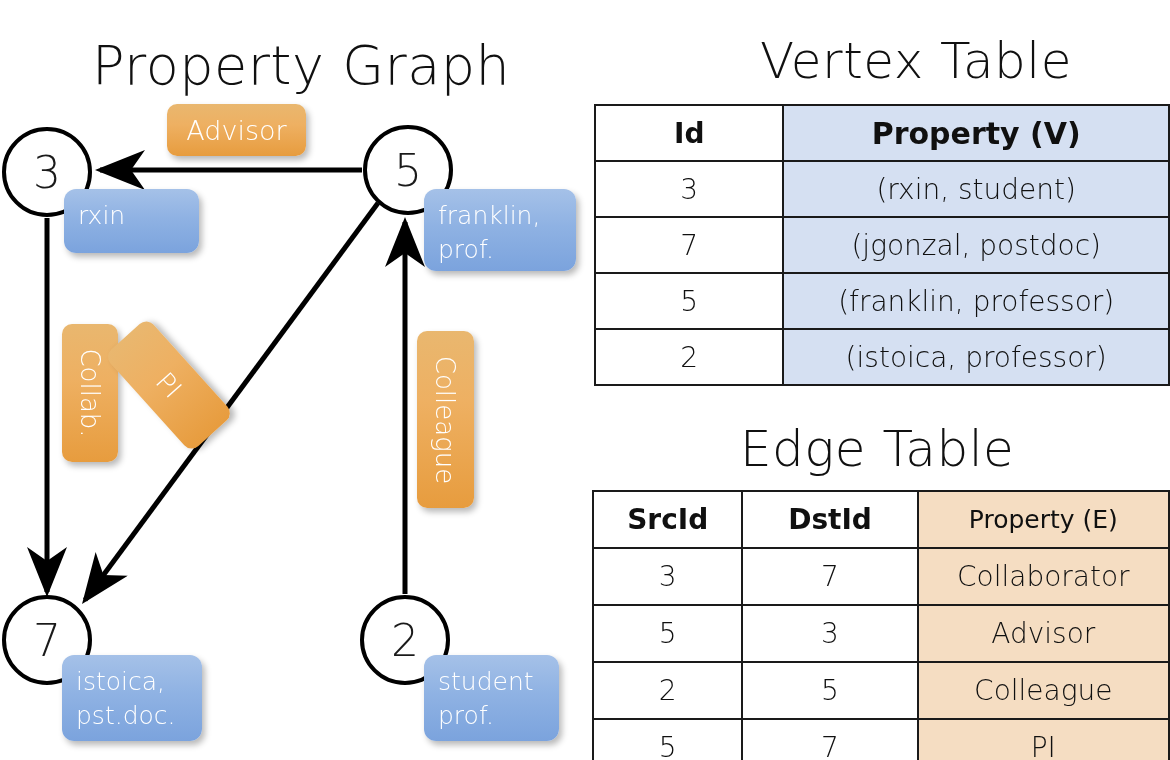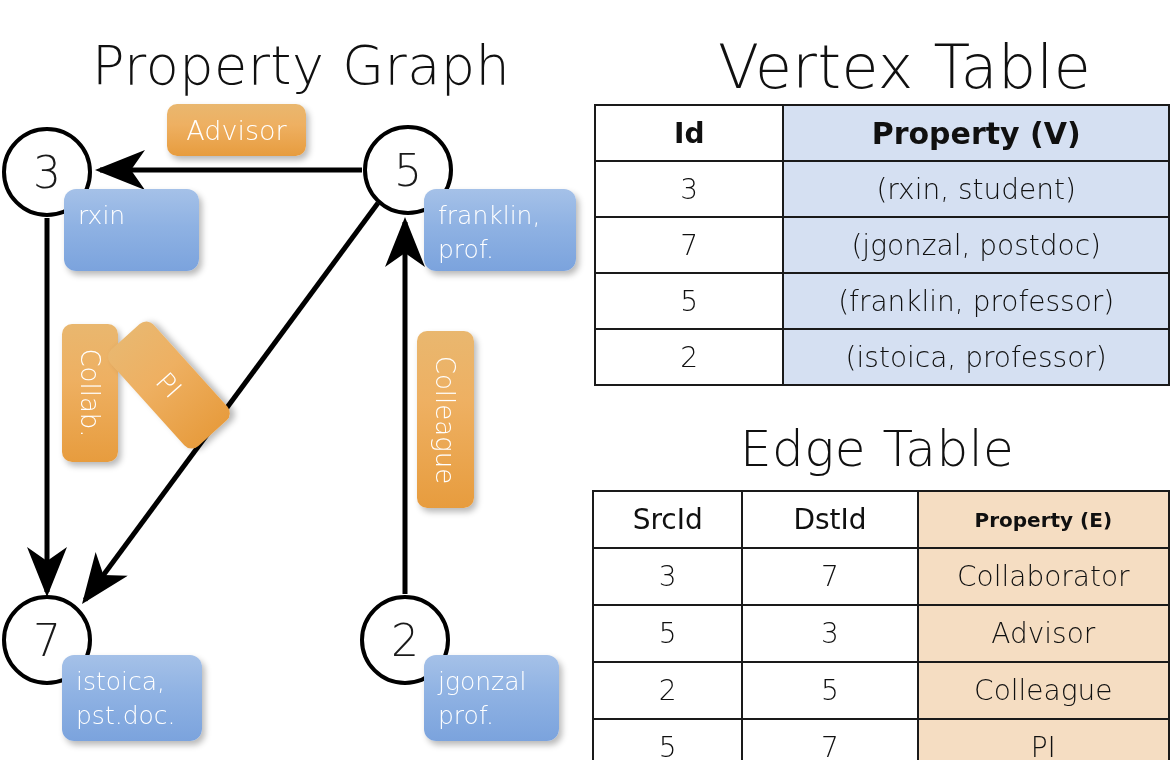--- a/index.html
+++ b/index.html
@@ -10,21 +10,21 @@
   .big-title{
     position:absolute;
     font-family:"DejaVu Sans", sans-serif;
     font-weight:300;
     letter-spacing:.5px;
     color:#101010;
     white-space:nowrap;
     margin-top:20px;
   }
   #title-property-graph{left:92px;top:14px;font-size:54px;}
-  #title-vertex-table{left:718px;top:12px;font-size:60px;}
+  #title-vertex-table{left:760px;top:12px;font-size:50px;}
   #title-edge-table{left:740px;top:400px;font-size:50px;}
 
   
   #graph-svg{position:absolute;left:0;top:0;width:590px;height:760px;}
 
   .node{
     position:absolute;width:90px;height:90px;border-radius:50%;
     background:#fff;border:4px solid #000;box-sizing:border-box;
     display:flex;align-items:center;justify-content:center;
     font-family:"DejaVu Sans", sans-serif;font-size:44px;font-weight:300;
@@ -37,21 +37,21 @@
 
   
   .prop-box{
     position:absolute;border-radius:12px;z-index:4;
     background:linear-gradient(to bottom,#a5c1e8 0%,#8fb2e3 45%,#7ba3dd 100%);
     box-shadow:3px 4px 6px rgba(0,0,0,.28);
     color:#ffffff;font-family:"DejaVu Sans", sans-serif;font-size:25px;
     font-weight:300;line-height:1.35;
     padding:10px 0 0 14px;box-sizing:border-box;
   }
-  #box-rxin{left:64px;top:189px;width:135px;height:82px;}
+  #box-rxin{left:64px;top:189px;width:135px;height:64px;}
   #box-franklin{left:424px;top:189px;width:152px;height:82px;}
   #box-jgonzal{left:62px;top:655px;width:140px;height:86px;}
   #box-istoica{left:424px;top:655px;width:135px;height:86px;}
   .prop-box span{display:block;}
 
   
   .edge-label{
     position:absolute;z-index:5;border-radius:10px;
     background:linear-gradient(to bottom,#e9b76f 0%,#eeb062 40%,#e79c3e 100%);
     box-shadow:3px 4px 6px rgba(0,0,0,.28);
@@ -83,22 +83,22 @@
   #vertex-table .col-prop{width:384px;height:52px;font-size:28px;background:#d5e0f2;}
   #vertex-table thead .col-id{font-weight:bold;font-size:28px;}
   #vertex-table thead .col-prop{font-weight:bold;font-size:30px;}
 
   
   #edge-table{left:592px;top:490px;}
   #edge-table .col-src{width:146px;height:53px;font-size:28px;background:#fff;}
   #edge-table .col-dst{width:172px;height:53px;font-size:28px;background:#fff;}
   #edge-table .col-eprop{width:248px;height:53px;font-size:28px;background:#f5ddc2;}
   #edge-table thead .col-src,
-  #edge-table thead .col-dst{font-weight:normal;font-size:28px;}
-  #edge-table thead .col-eprop{font-weight:bold;font-size:20px;}
+  #edge-table thead .col-dst{font-weight:bold;font-size:28px;}
+  #edge-table thead .col-eprop{font-weight:normal;font-size:25px;}
 </style>
 </head>
 <body>
 
 <div class="big-title" id="title-property-graph">Property Graph</div>
 
 <div class="big-title" id="title-vertex-table">Vertex Table</div>
 
 <div class="big-title" id="title-edge-table">Edge Table</div>
 
@@ -136,21 +136,21 @@
 </div>
 <div class="prop-box" id="box-franklin">
   <span>franklin,</span>
   <span>prof.</span>
 </div>
 <div class="prop-box" id="box-jgonzal">
   <span>istoica,</span>
   <span>pst.doc.</span>
 </div>
 <div class="prop-box" id="box-istoica">
-  <span>jgonzal</span>
+  <span>student</span>
   <span>prof.</span>
 </div>
 
 <div class="edge-label" id="label-advisor">
   <span>Advisor</span>
 </div>
 <div class="edge-label" id="label-collab">
   <span class="vtext">Collab.</span>
 </div>
 <div class="edge-label" id="label-pi">

